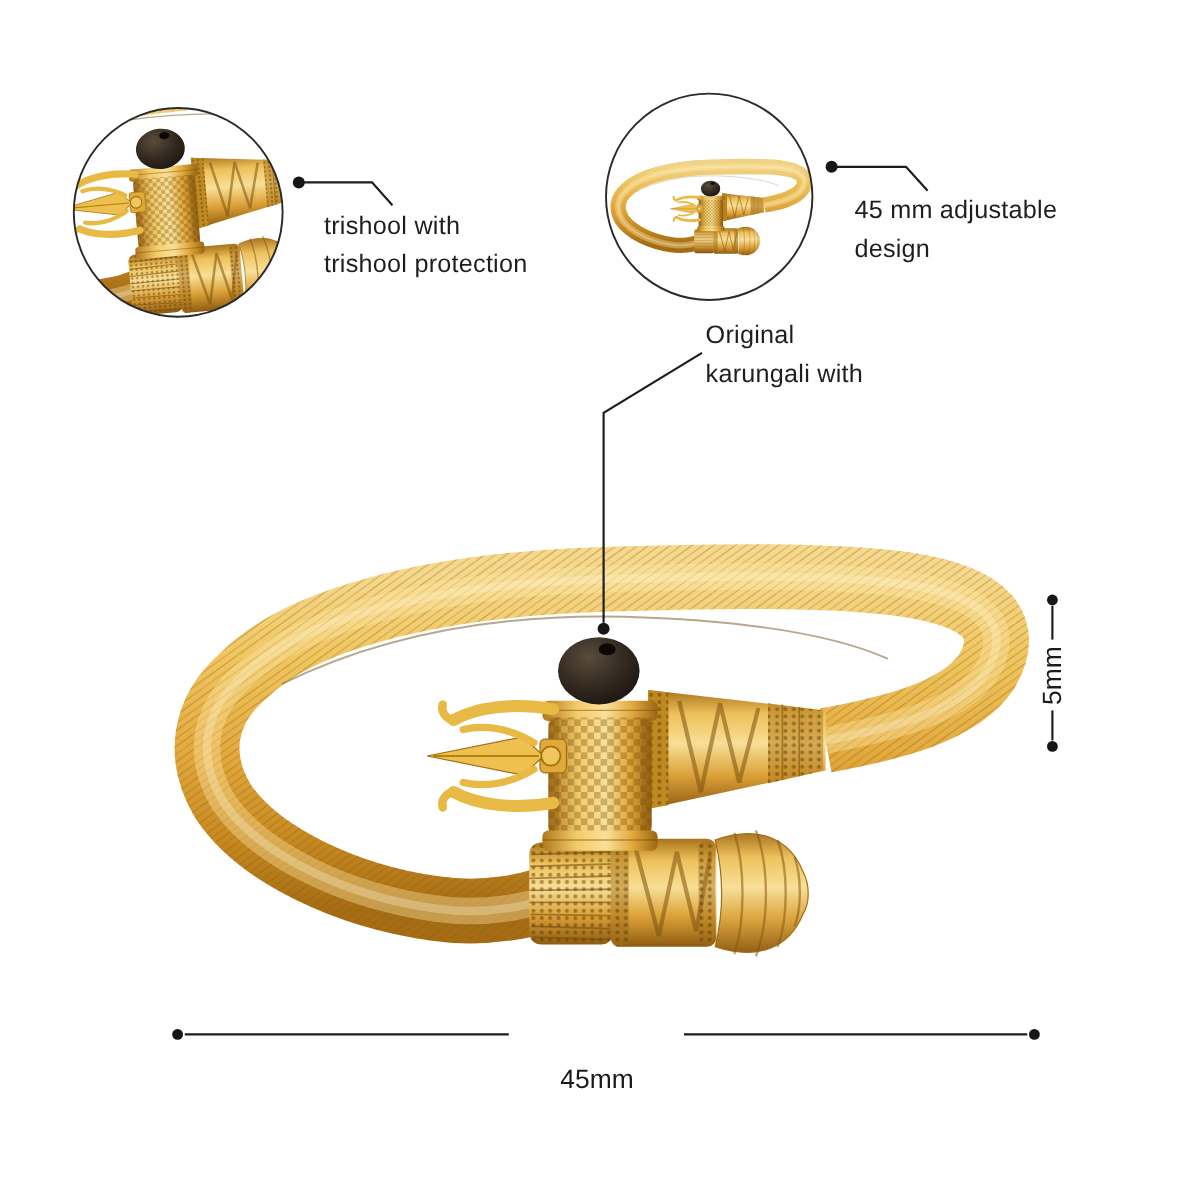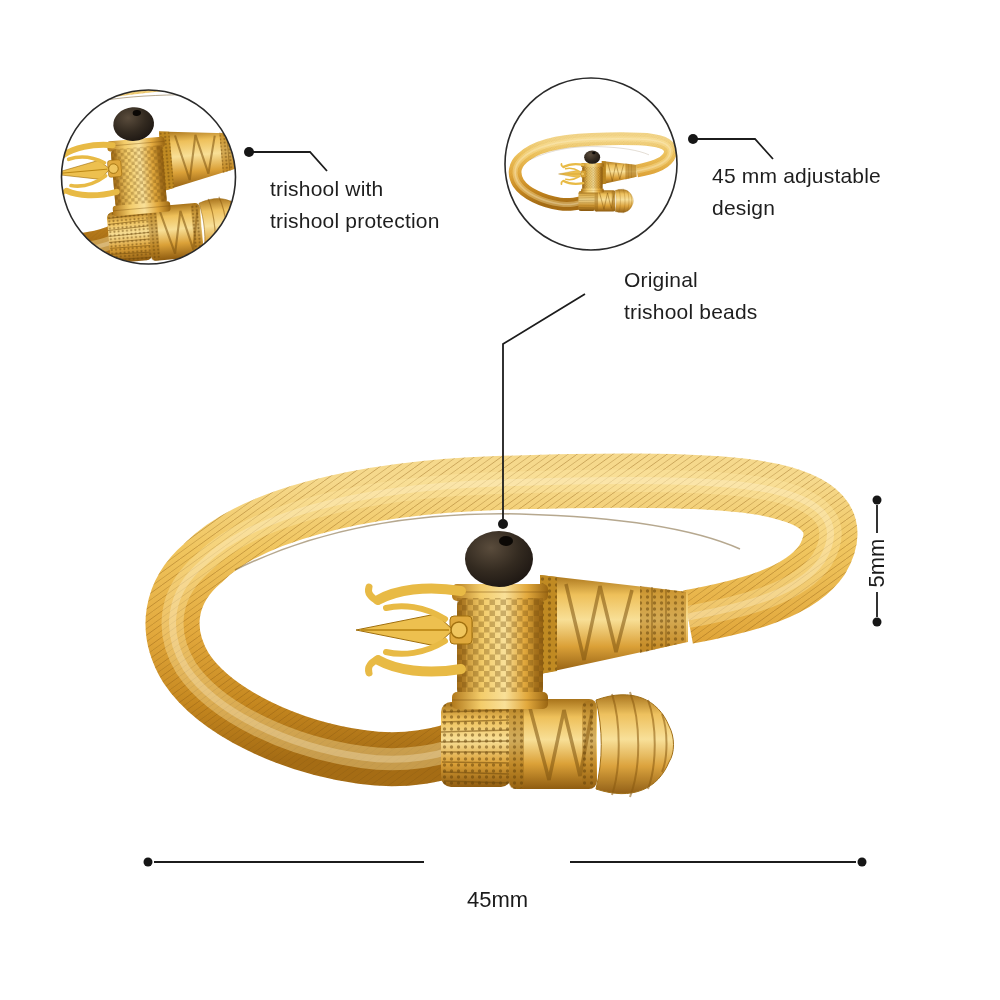--- a/index.html
+++ b/index.html
@@ -213,22 +213,22 @@
   <div class="label" style="left:270px;top:173px;">
     <div>trishool with</div>
     <div>trishool protection</div>
   </div>
 
   <div class="label" style="left:712px;top:160px;">
     <div>45 mm adjustable</div>
     <div>design</div>
   </div>
 
-  <div class="label" style="left:588px;top:264px;margin-left:36px;">
+  <div class="label" style="left:588px;top:264px;">
     <div>Original</div>
-    <div>trishool beads</div>
+    <div>karungali with</div>
   </div>
 
   <div class="dim-label" style="left:440px;top:887px;width:115px;">45mm</div>
 
   <div class="dim-label vertical" style="left:832px;top:550px;">5mm</div>
 
 </div>
 
 </body></html>

